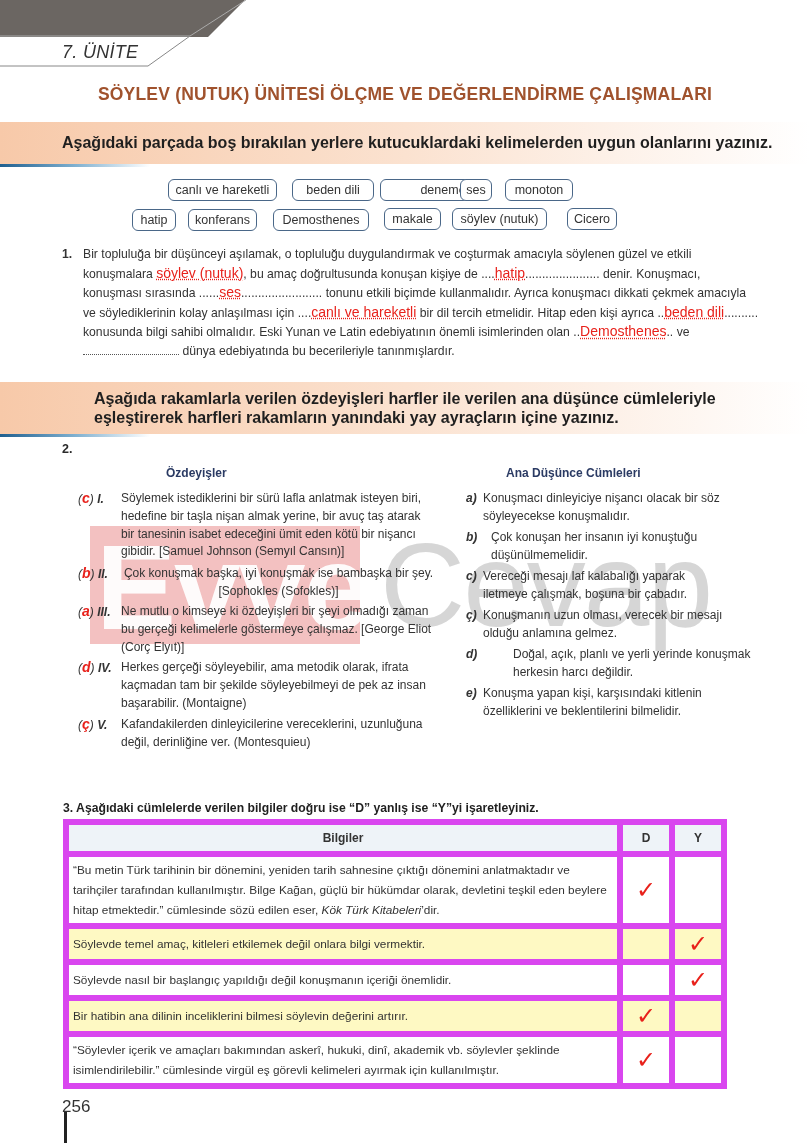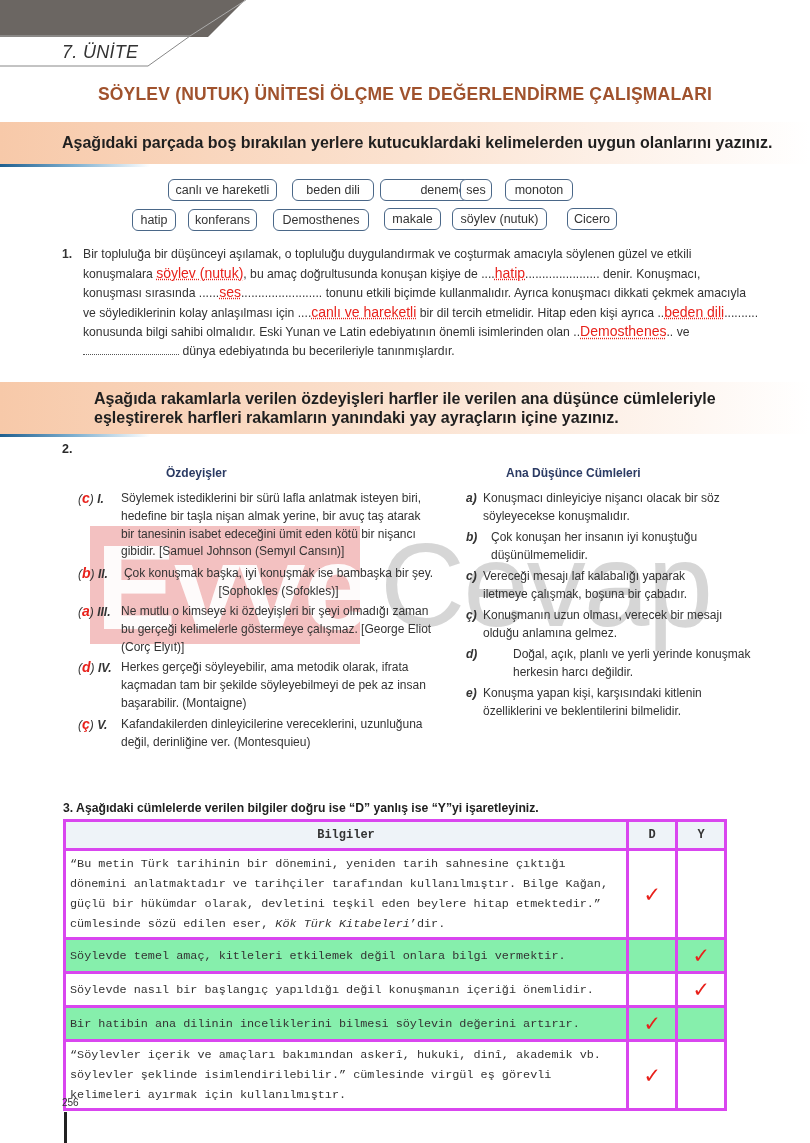--- a/index.html
+++ b/index.html
@@ -35,26 +35,26 @@
 
   .col-h { font-size: 12px; color: #2a3a63; font-weight: bold; }
   .q2-list { font-size: 12px; line-height: 17.8px; color: #333; }
   .q2-item { position: absolute; }
   .q2-item .lab { position:absolute; left:0; top:0; font-weight: bold; font-style: italic; }
   .q2-item .lab .par { color:#333; font-weight:normal; }
   .q2-item .lab .a { color:#e8211b; font-size: 14px; font-weight: bold; }
   .q2-item .txt { position:absolute; }
 
   table.tf { position:absolute; left: 63px; top: 819px; width: 664px; border-collapse: collapse; font-size: 11.8px; color:#333; }
-  table.tf th, table.tf td { border: 3px solid #d946ef; font-family: Liberation Mono, monospace; }
+  table.tf th, table.tf td { border: 6px solid #d946ef; }
   table.tf th { background: #eef3f8; font-weight: bold; height: 24px; font-size: 12px; }
   table.tf td.s { padding: 3px 4px; line-height: 20px; }
-  table.tf tr.alt td { background: #86efac; }
+  table.tf tr.alt td { background: #fef9c3; }
   table.tf td.c { width: 44px; text-align: center; font-size: 24px; color:#e8211b; }
-  .pg { left: 62px; top: 1097px; font-size: 10px; color: #333; }
+  .pg { left: 62px; top: 1097px; font-size: 17px; color: #333; }
   .pg-bar { left: 64px; top: 1112px; width: 3px; height: 31px; background: #222; }
 </style>
 </head>
 <body>
 
 <div class="abs hdr-dark"></div>
 <svg class="abs hdr-line" width="260" height="70">
   <polyline points="0,36 190,36 246,0" fill="none" stroke="#aaa" stroke-width="1"></polyline>
   <polyline points="0,66 148,66 190,36" fill="none" stroke="#888" stroke-width="1"></polyline>
 </svg>

